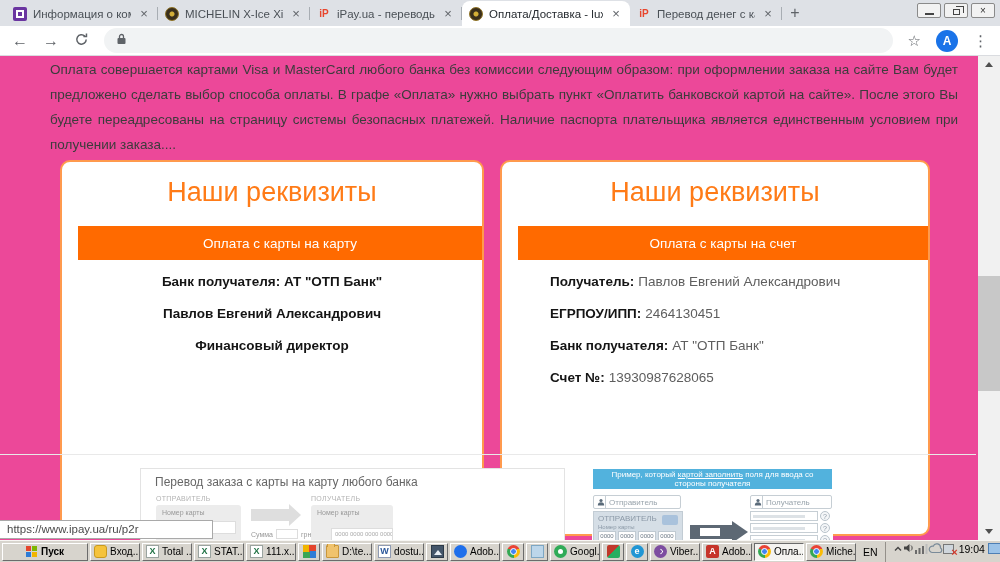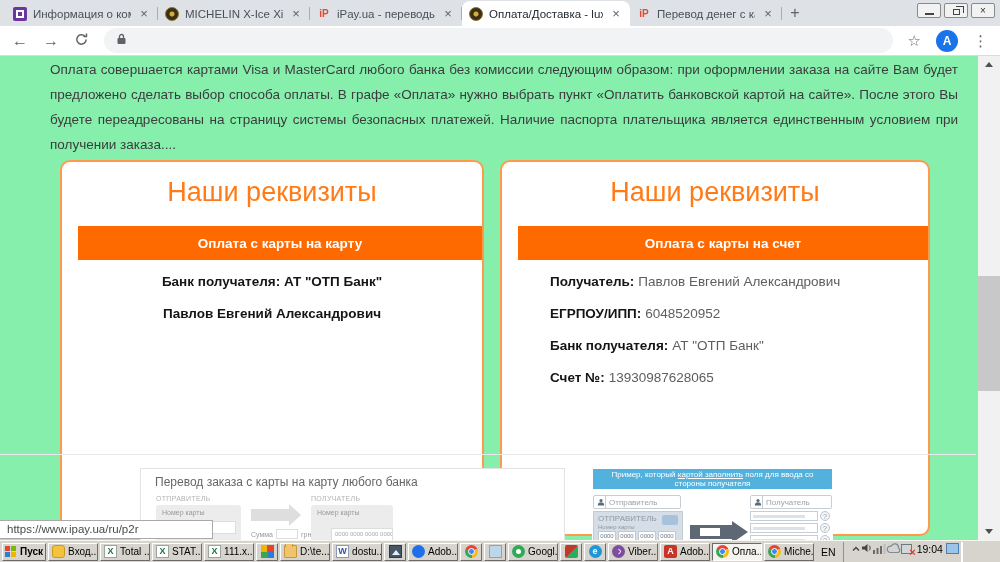--- a/index.html
+++ b/index.html
@@ -30,27 +30,27 @@
   .toolbar{position:absolute;top:26px;left:0;width:1000px;height:30px;background:#fff;border-bottom:1px solid #dadce0;display:flex;align-items:center;padding:0 12px;gap:15px}
   .navic{color:#5f6368;font-size:16px;line-height:1}
   .addr{flex:1;height:25px;background:#f1f3f4;border-radius:13px;display:flex;align-items:center;padding:0 12px;gap:8px;font-size:12.5px;overflow:hidden}
   .addr .secure{color:#202124}
   .addr .path{color:#5f6368}
   .star{font-size:15px;color:#5f6368}
   .avatar{width:22px;height:22px;border-radius:50%;background:#1a73e8;color:#fff;font-size:12px;font-weight:bold;display:flex;align-items:center;justify-content:center}
   .dots{font-size:15px;color:#5f6368}
 
   
-  .page{position:absolute;left:0;top:56px;width:1000px;height:484px;background:#86efac;overflow:hidden}
+  .page{position:absolute;left:0;top:56px;width:1000px;height:484px;background:#ec4899;overflow:hidden}
   .intro{position:absolute;left:50px;top:1px;width:908px;font-size:13.5px;line-height:25px;color:#3c3c3c;text-align:justify}
   .reqbox{position:absolute;top:104px;height:376px;border:2px solid #ff9a4d;border-radius:10px;background:#fff;overflow:hidden}
   .reqbox.l{left:60px;width:424px}
   .reqbox.r{left:500px;width:430px}
   .rq-title{margin-top:15px;text-align:center;font-size:27px;color:#ff7b17}
-  .rq-bar{position:absolute;top:64px;left:16px;right:0;height:34px;background:#ff6a00;color:#fff;font-weight:bold;font-size:13.5px;display:flex;align-items:center;justify-content:center}
+  .rq-bar{position:absolute;top:64px;left:16px;right:0;height:34px;background:#ff6a00;color:#fff;font-weight:normal;font-size:13.5px;display:flex;align-items:center;justify-content:center}
   .rq-body-c{position:absolute;top:112px;left:0;right:0;text-align:center;font-weight:bold;font-size:13.5px;color:#151515}
   .rq-body-c div{margin-bottom:17px}
   .rq-body-l{position:absolute;top:112px;left:48px;font-size:13.5px}
   .rq-body-l div{margin-bottom:17px}
   .rq-body-l b{color:#151515;margin-right:4px}
   .rq-body-l span{color:#5e5e5e}
   .paybtn{position:absolute;bottom:10px;left:50%;transform:translateX(-50%);border:2px solid #ffa128;color:#ffa128;background:#fff;border-radius:7px;padding:5px 13px;font-size:13.5px;white-space:nowrap;cursor:pointer}
   .divline{position:absolute;left:0;top:398px;width:976px;height:1px;background:#e9e9e9}
 
   
@@ -97,21 +97,21 @@
 
   
   .statustip{position:absolute;left:0;top:520px;min-width:213px;height:19px;background:#fff;border:1px solid #a9a9a9;border-left:none;font-size:11.5px;color:#4a4a4a;padding:2px 8px 0 7px;z-index:5;white-space:nowrap}
 
   
   .taskbar{position:absolute;left:0;top:540px;width:1000px;height:22px;background:#d7d4cd;border-top:1px solid #f7f6f3;display:flex;align-items:center;gap:2px;padding:0 2px;z-index:10}
   .tbtn{height:18px;background:#d7d4cd;border:1px solid;border-color:#fff #6b6b6b #6b6b6b #fff;display:flex;align-items:center;gap:3px;padding:0 3px;font-size:10px;white-space:nowrap;overflow:hidden;color:#000;flex:none;cursor:default}
   .tbtn.lbl{width:50px}
   .tbtn.ico{width:22px;justify-content:center}
   .tbtn.active{background:#f4f3f0;border-color:#6b6b6b #fff #fff #6b6b6b}
-  .start{font-weight:bold;padding:0 2px}
+  .start{font-weight:bold;padding:0 23px}
   .tflag{width:12px;height:11px;display:grid;grid-template-columns:5px 5px;grid-template-rows:5px 5px;gap:1px;flex:none}
   .tflag b{display:block}
   .tflag b:nth-child(1){background:#e4452c}.tflag b:nth-child(2){background:#7db700}
   .tflag b:nth-child(3){background:#2f7cd6}.tflag b:nth-child(4){background:#f1b500}
   .ti{width:13px;height:13px;flex:none;position:relative}
   .i-excel{background:#fff;border:1px solid #9aa4a0;color:#1f7244;font-weight:bold;font-size:9px;line-height:11px;text-align:center}
   .i-excel::before{content:"X"}
   .i-key{background:#f5c33b;border:1px solid #c99a1e;border-radius:3px}
   .i-grid{background:conic-gradient(#e4452c 0 25%,#2f7cd6 0 50%,#3aa655 0 75%,#f1b500 0)}
   .i-folder{background:#f0c36d;border:1px solid #c9973a;border-radius:1px}
@@ -208,30 +208,31 @@
 
 <div class="page">
   <p class="intro">Оплата совершается картами Visa и MasterCard любого банка без комиссии следующим образом: при оформлении заказа на сайте Вам будет предложено сделать выбор способа оплаты. В графе «Оплата» нужно выбрать пункт «Оплатить банковской картой на сайте». После этого Вы будете переадресованы на страницу системы безопасных платежей. Наличие паспорта плательщика является единственным условием при получении заказа....</p>
 
   <div class="reqbox l">
     <div class="rq-title">Наши реквизиты</div>
     <div class="rq-bar">Оплата с карты на карту</div>
     <div class="rq-body-c">
       <div>Банк получателя: АТ "ОТП Банк"</div>
       <div>Павлов Евгений Александрович</div>
+      <div>Финансовый директор</div>
     </div>
     <button class="paybtn">перейти к оплате</button>
   </div>
 
   <div class="reqbox r">
     <div class="rq-title">Наши реквизиты</div>
     <div class="rq-bar">Оплата с карты на счет</div>
     <div class="rq-body-l">
       <div><b>Получатель:</b><span>Павлов Евгений Александрович</span></div>
-      <div><b>ЕГРПОУ/ИПП:</b><span>6048520952</span></div>
+      <div><b>ЕГРПОУ/ИПП:</b><span>2464130451</span></div>
       <div><b>Банк получателя:</b><span>АТ "ОТП Банк"</span></div>
       <div><b>Счет №:</b><span>13930987628065</span></div>
     </div>
     <button class="paybtn">перейти к оплате</button>
   </div>
 
   <div class="divline"></div>
 
   <div class="p2pcard">
     <div class="p2p-title">Перевод заказа с карты на карту любого банка</div>

